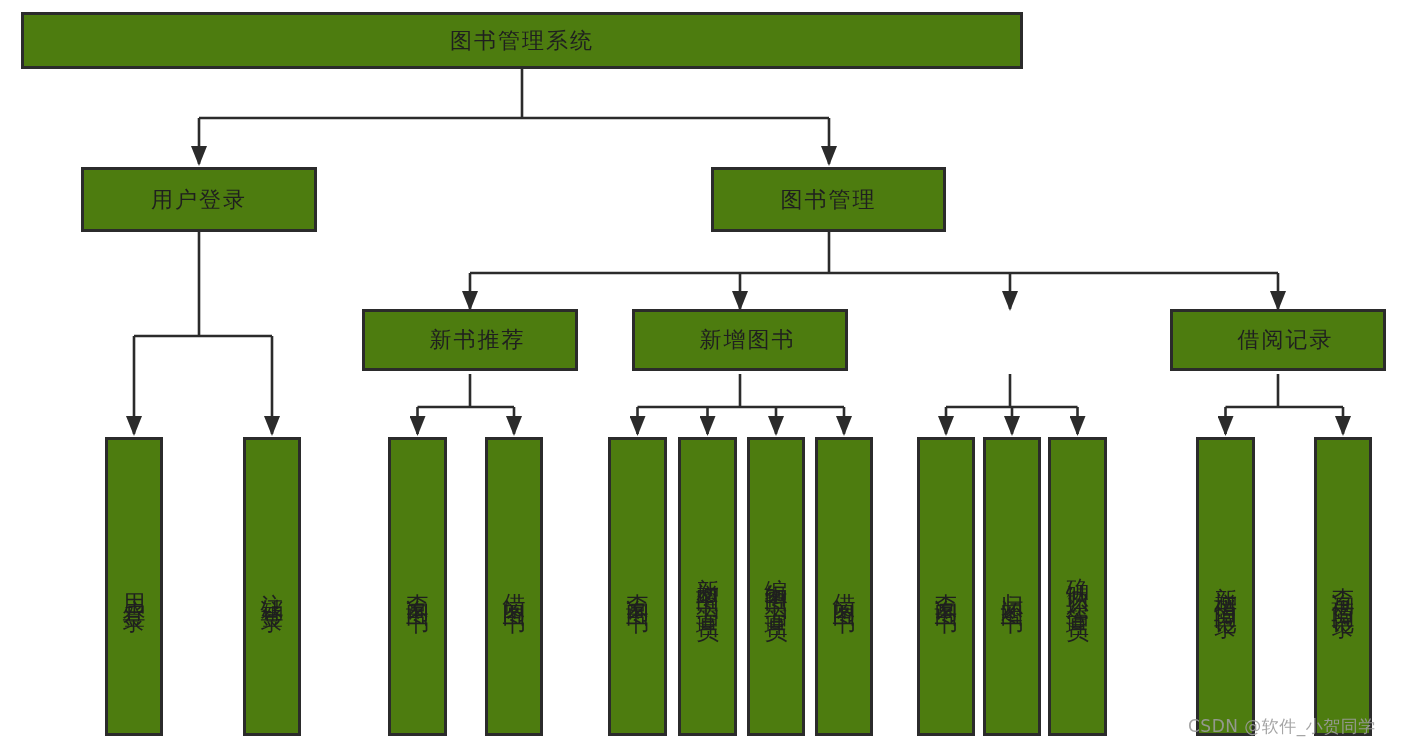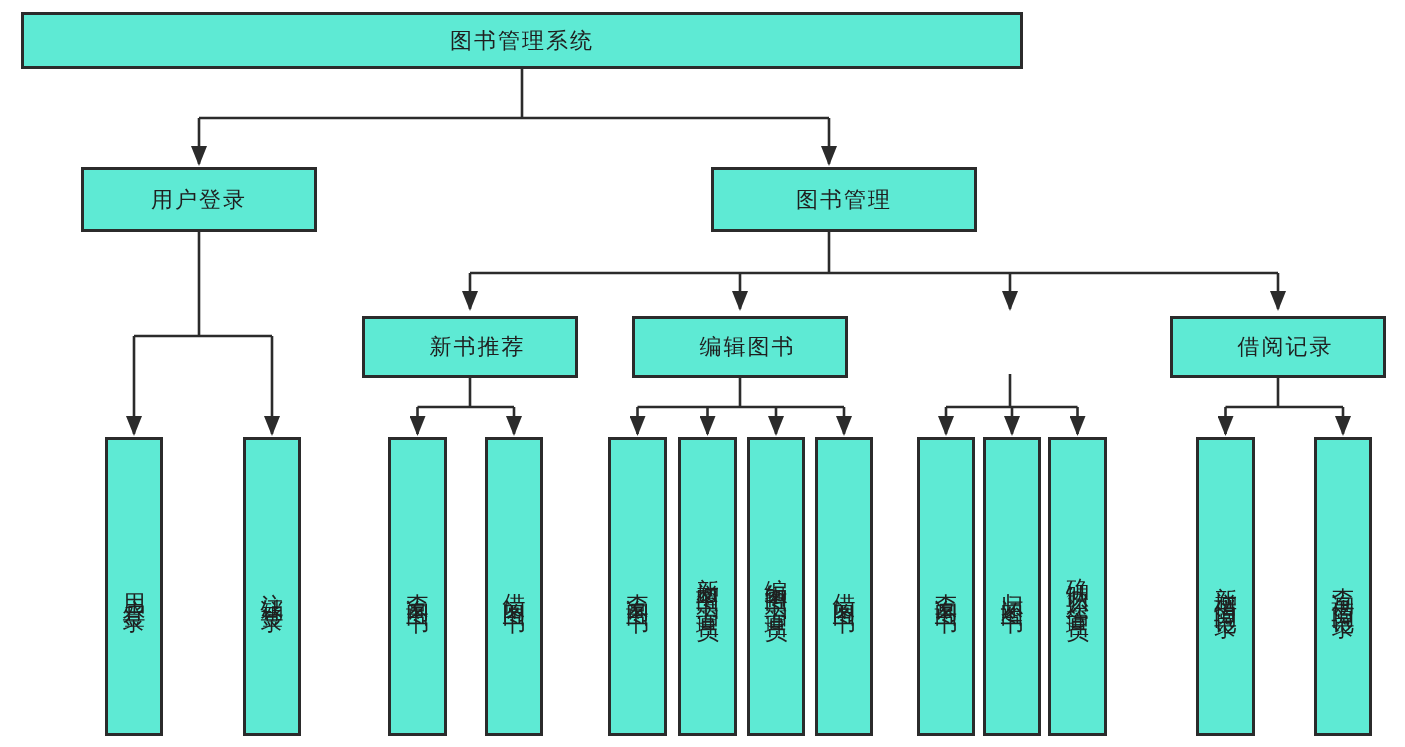--- a/index.html
+++ b/index.html
@@ -9,33 +9,33 @@
     background:var(--bg,#ffffff);
     font-family:"DejaVu Sans","Liberation Sans",sans-serif;
     color:var(--text,#1f1f1f);
     overflow:hidden;
   }
   .wires{position:absolute;left:0;top:0;z-index:0;}
   .node{
     position:absolute;
     box-sizing:border-box;
     border:3px solid var(--line,#2b2b2b);
-    background:#5eead4;
+    background:#4d7c0f;
     display:flex;align-items:center;justify-content:center;
     z-index:1;
   }
   .node .hlabel{
     font-size:22px;
     letter-spacing:2px;
     white-space:nowrap;
   }
   .node-root{left:21px;top:12px;width:1002px;height:57px;}
   .node-l2a{left:81px;top:167px;width:236px;height:65px;}
-  .node-l2b{left:711px;top:167px;width:266px;height:65px;}
-  .node-l3{top:316px;width:216px;height:62px;padding-left:15px;}
+  .node-l2b{left:711px;top:167px;width:235px;height:65px;}
+  .node-l3{top:309px;width:216px;height:62px;padding-left:15px;}
   .node-l3a{left:362px;}
   .node-l3b{left:632px;}
   .node-l3c{left:902px;}
   .node-l3d{left:1170px;text-align:right;}
   .node-leaf{top:437px;height:299px;}
   .node-leaf .vlabel{
     writing-mode:vertical-rl;
     font-size:23px;
     letter-spacing:6px;
     line-height:1;
@@ -135,21 +135,21 @@
     <span class="hlabel">用户登录</span>
   </div>
   <div class="node node-l2b">
     <span class="hlabel">图书管理</span>
   </div>
 
   <div class="node node-l3 node-l3a">
     <span class="hlabel">新书推荐</span>
   </div>
   <div class="node node-l3 node-l3b">
-    <span class="hlabel">编辑图书</span>
+    <span class="hlabel">新增图书</span>
   </div>
   <div class="node node-l3 node-l3d">
     <span class="hlabel">借阅记录</span>
   </div>
 
   <div class="node node-leaf lf1">
     <span class="vlabel">用户登录</span>
   </div>
   <div class="node node-leaf lf2">
     <span class="vlabel">注销登录</span>
@@ -181,14 +181,15 @@
   <div class="node node-leaf lf11">
     <span class="vlabel">确认归还（管理员）</span>
   </div>
   <div class="node node-leaf lf12">
     <span class="vlabel">新增借阅记录</span>
   </div>
   <div class="node node-leaf lf13">
     <span class="vlabel">查询借阅记录</span>
   </div>
 
+  <div class="watermark">CSDN @软件_小贺同学</div>
 
 </div>
 
 </body></html>

